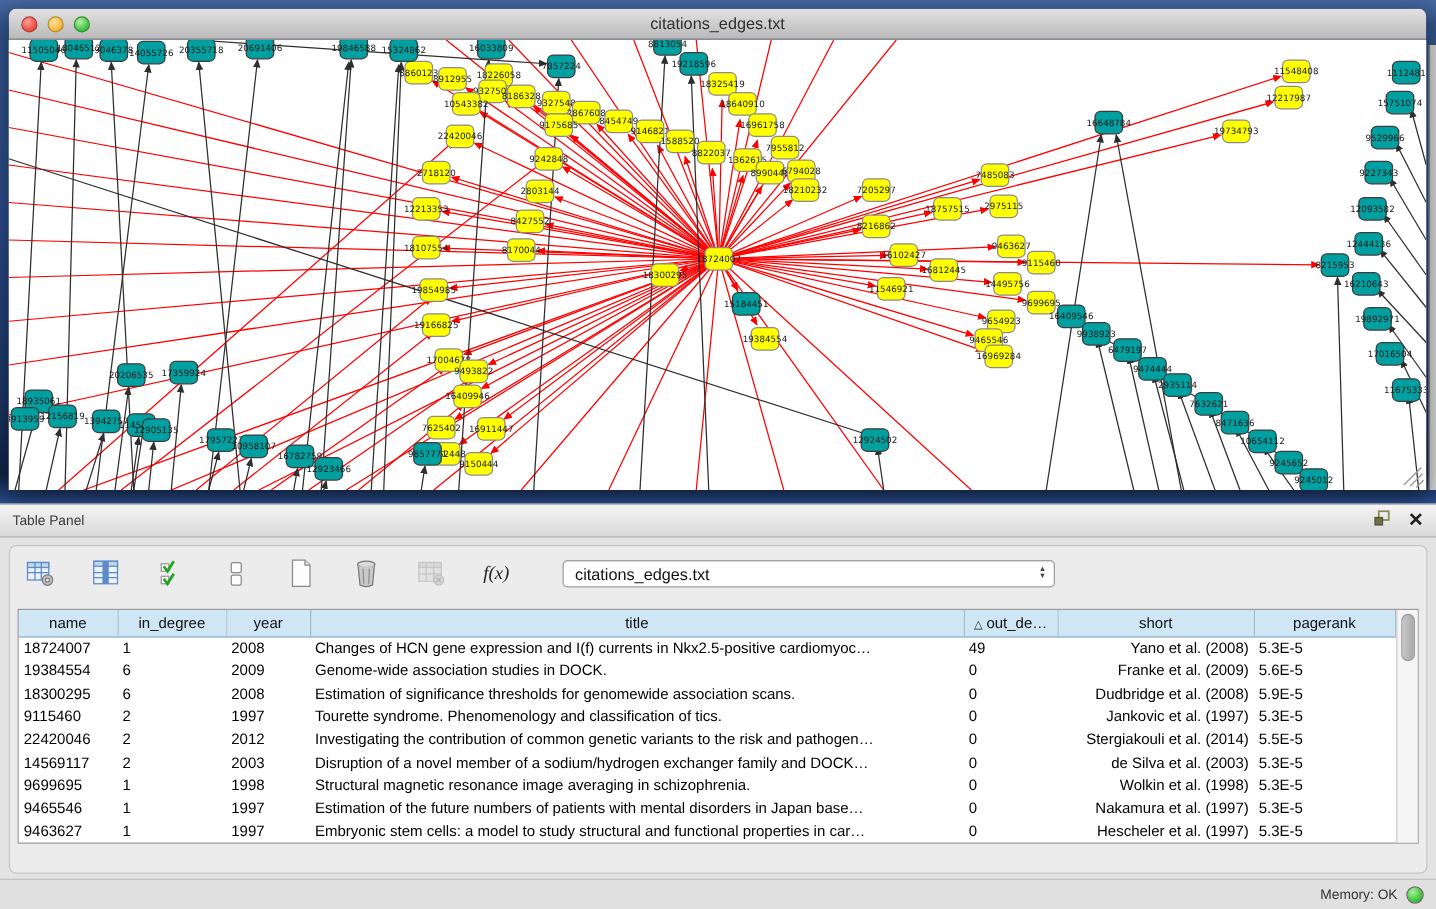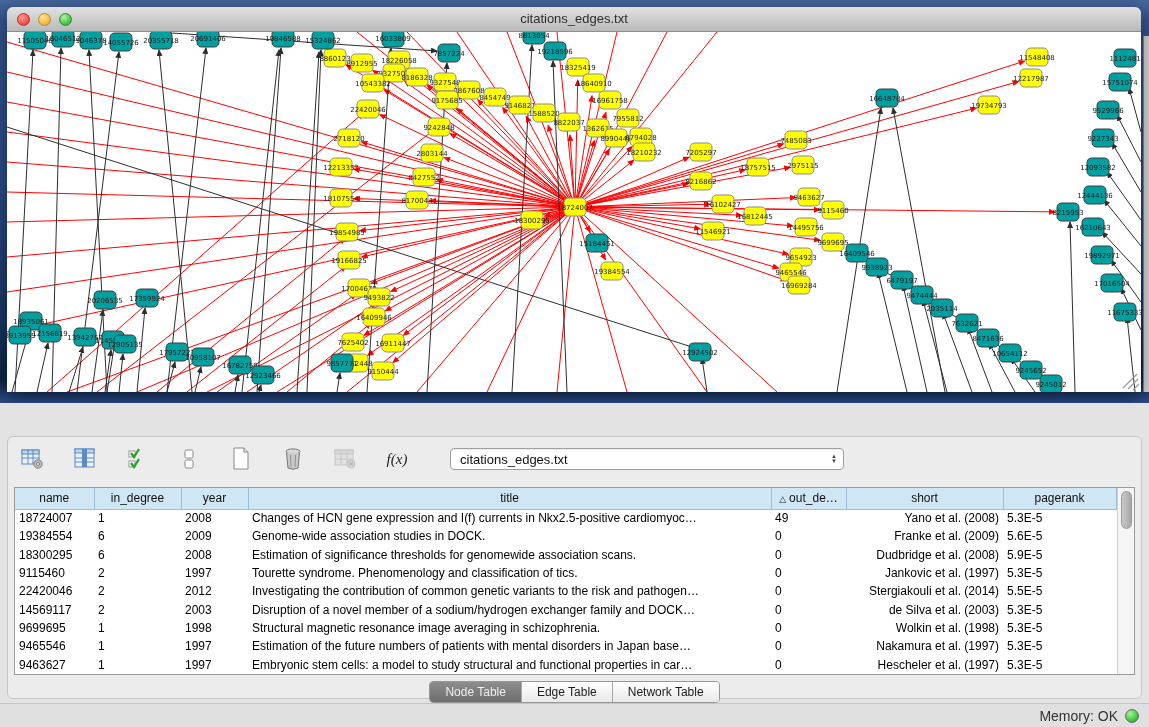--- a/index.html
+++ b/index.html
@@ -67,21 +67,21 @@
   .tab-group { display:flex; border:1px solid #979797; border-radius:4px; overflow:hidden;
     box-shadow:0 1px 0 rgba(255,255,255,.7); }
   .tab-btn { font-size:12px; padding:3px 15px; background:linear-gradient(180deg,#ffffff,#e9e9e9);
     color:#1c1c1c; border-left:1px solid #a8a8a8; cursor:default; }
   .tab-btn:first-child { border-left:none; }
   .tab-btn.active { background:linear-gradient(180deg,#8d8d8d,#6e6e6e); color:#efefef; }
 
   .statusbar { position:absolute; left:0; bottom:0; width:1149px; height:24px;
     background:#e0e0e0; border-top:1px solid #c4c4c4;
     display:flex; align-items:center; justify-content:flex-end; padding:0 10px; gap:7px; }
-  .statusbar .mem { font-size:14px; color:#333; }
+  .statusbar .mem { font-size:11px; color:#333; }
   .mem-dot { width:14px; height:14px; border-radius:50%;
     background:radial-gradient(circle at 35% 30%, #a9f0a0, #41c83c 60%, #2f9e2f); border:1px solid #6d6d6d; }
 </style>
 </head>
 <body>
 
 <div class="app">
 
   <div class="desktop">
     <div class="bg-window-sliver"></div>
@@ -700,20 +700,32 @@
               <line x1="1116" y1="356" x2="1130" y2="342" stroke="#9a9a9a" stroke-width="1.2"></line>
               <line x1="1121" y1="357" x2="1131" y2="347" stroke="#9a9a9a" stroke-width="1.2"></line>
               <line x1="1126" y1="358" x2="1132" y2="352" stroke="#9a9a9a" stroke-width="1.2"></line>
             </g>
           </svg>
       </div>
     </div>
   </div>
 
   <div class="table-panel">
+    <div class="panel-header">
+      <span class="panel-title">Table Panel</span>
+      <div class="panel-icons">
+        <span>
+          <svg width="15" height="13" viewBox="0 0 15 13">
+            <rect x="4" y="1" width="8" height="7" fill="none" stroke="#8a8a55" stroke-width="1.4"></rect>
+            <rect x="1" y="6" width="6" height="6" fill="#6e6e49" stroke="#55553a"></rect>
+          </svg>
+        </span>
+        <span class="close-x">✕</span>
+      </div>
+    </div>
 
     <div class="panel-body">
       <div class="toolbar">
         <span class="tb-icon">
           <svg width="24" height="22" viewBox="0 0 24 22">
             <rect x="1" y="2" width="17" height="14" fill="#eaf3fb" stroke="#5d89c4"></rect>
             <rect x="1" y="2" width="17" height="4" fill="#bcd6ee" stroke="#5d89c4"></rect>
             <line x1="7" y1="2" x2="7" y2="16" stroke="#5d89c4"></line>
               <line x1="12" y1="2" x2="12" y2="16" stroke="#5d89c4"></line>
             <line x1="1" y1="10" x2="18" y2="10" stroke="#5d89c4"></line>
@@ -883,27 +895,20 @@
                 <td class="c-short">Hescheler et al. (1997)</td>
                 <td>5.3E-5</td>
               </tr>
             </tbody>
         </table>
         <div class="vscroll">
           <div class="vthumb"></div>
         </div>
       </div>
 
-      <div class="tabs-row">
-        <div class="tab-group" id="tab-group">
-            <span class="tab-btn active">Node Table</span>
-            <span class="tab-btn">Edge Table</span>
-            <span class="tab-btn">Network Table</span>
-          </div>
-      </div>
     </div>
   </div>
 
   <div class="statusbar">
     <span class="mem">Memory: OK</span>
     <span class="mem-dot"></span>
   </div>
 </div>
 
 </body></html>

